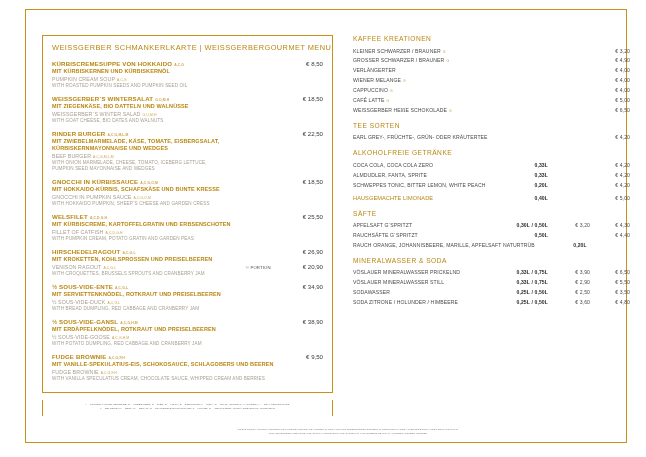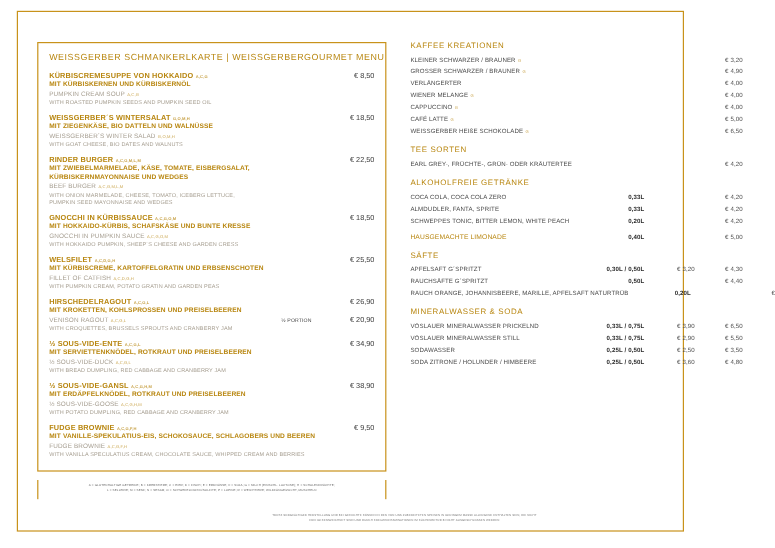--- a/index.html
+++ b/index.html
@@ -10,23 +10,23 @@
     width: 646px;
     height: 457px;
     background: #ffffff;
     font-family: "Liberation Sans", sans-serif;
     color: #2b2b2b;
     overflow: hidden;
   }
 
   .page {
     position: absolute;
-    left: 14px;
+    left: 25px;
     top: 9px;
-    width: 556px;
+    width: 602px;
     height: 434px;
     border: 1.5px solid #c8921a;
     box-sizing: border-box;
   }
 
   
   .food-box {
     position: absolute;
     left: 16px;
     top: 25px;

